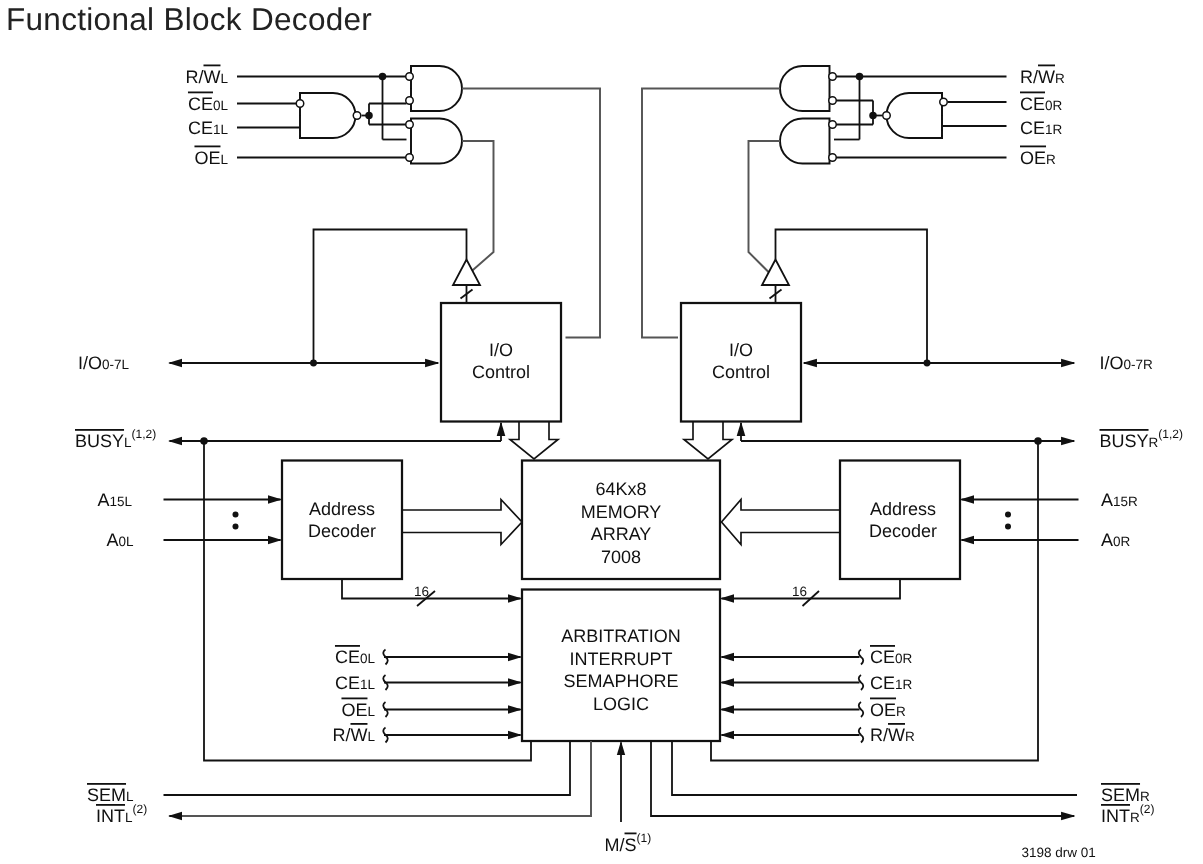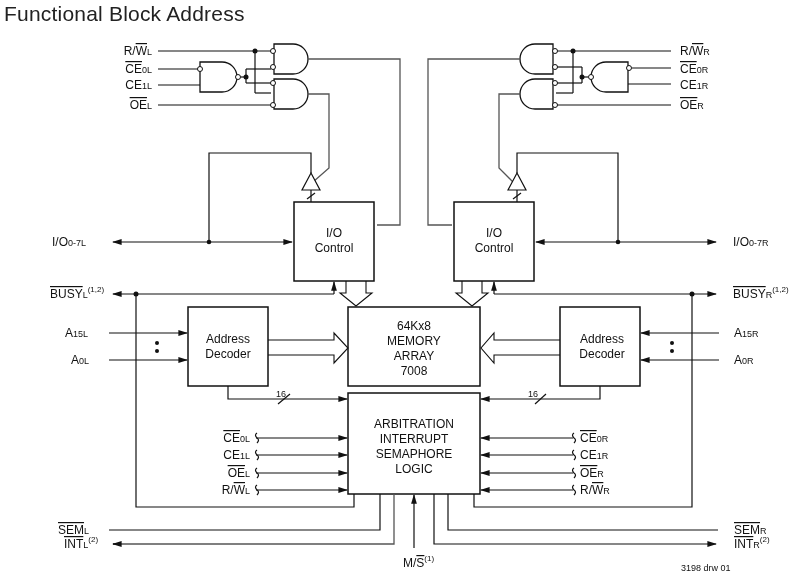--- a/index.html
+++ b/index.html
@@ -14,21 +14,21 @@
   .sup { font-size:8px; }
   .boxt { font-family:"Liberation Sans", sans-serif; font-size:12px; fill:#111; text-anchor:middle; }
   .small { font-family:"Liberation Sans", sans-serif; font-size:9px; fill:#111; }
   .dot { fill:#111; }
   .arr { fill:#111; }
   .bub { fill:#fff; stroke:#111; stroke-width:1; }
 </style>
 </head>
 <body>
 
-<div id="title">Functional Block Address</div>
+<div id="title">Functional Block Decoder</div>
 
 <svg id="diag" width="802" height="576" viewBox="0 0 802 576">
   <defs>
     <marker id="ah" viewBox="0 0 10 10" refX="9" refY="5" markerWidth="8" markerHeight="8" orient="auto-start-reverse">
       <path d="M0,2 L10,5 L0,8 z" class="arr"></path>
     </marker>
   </defs>
 
   <g>
 

